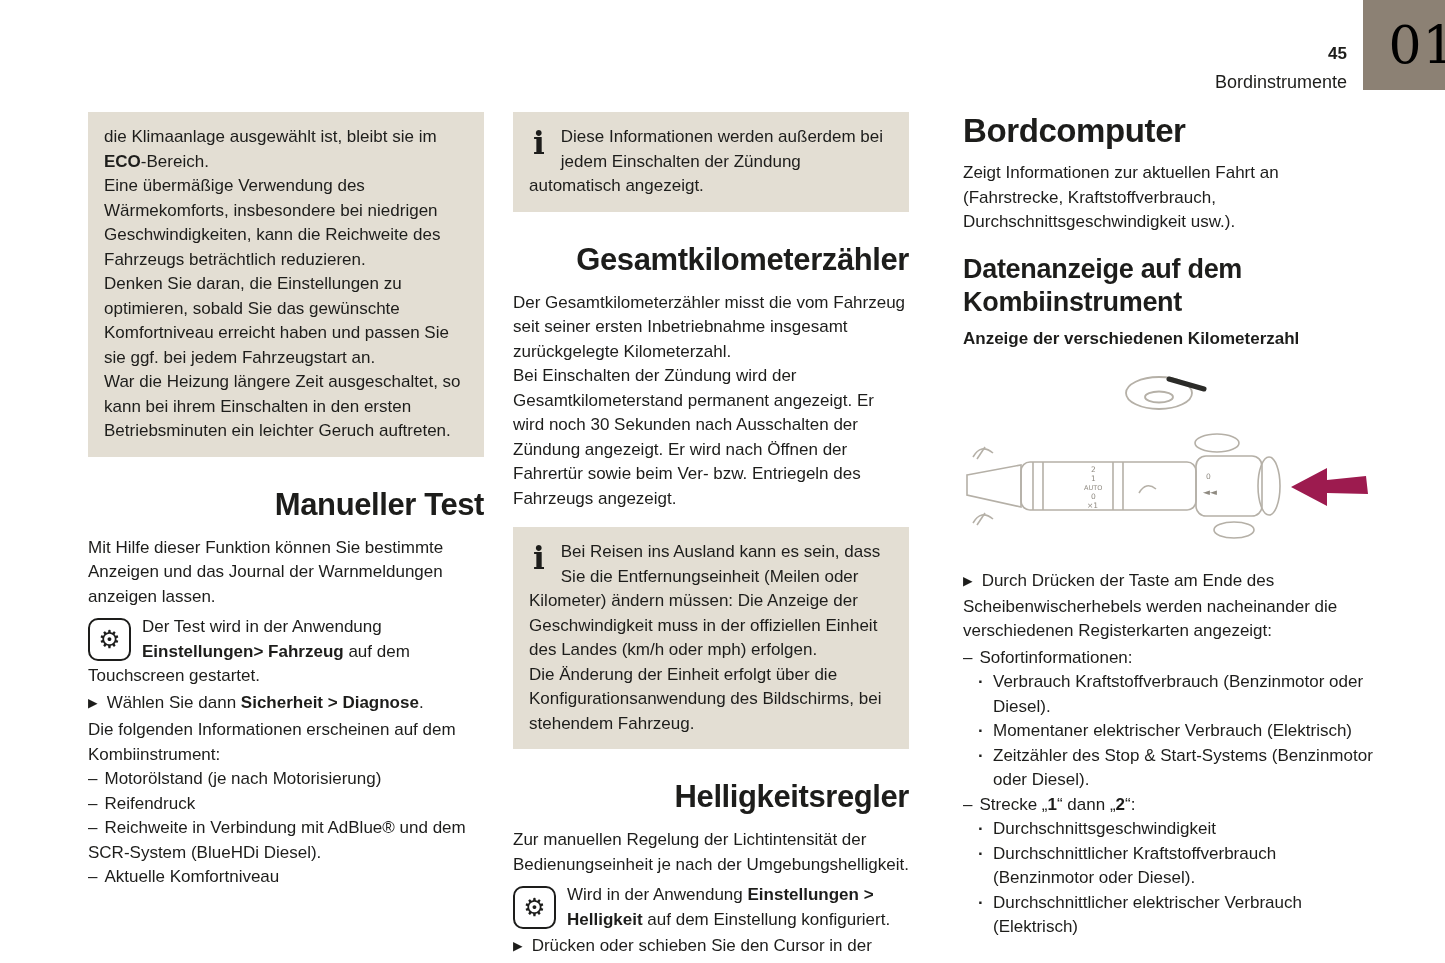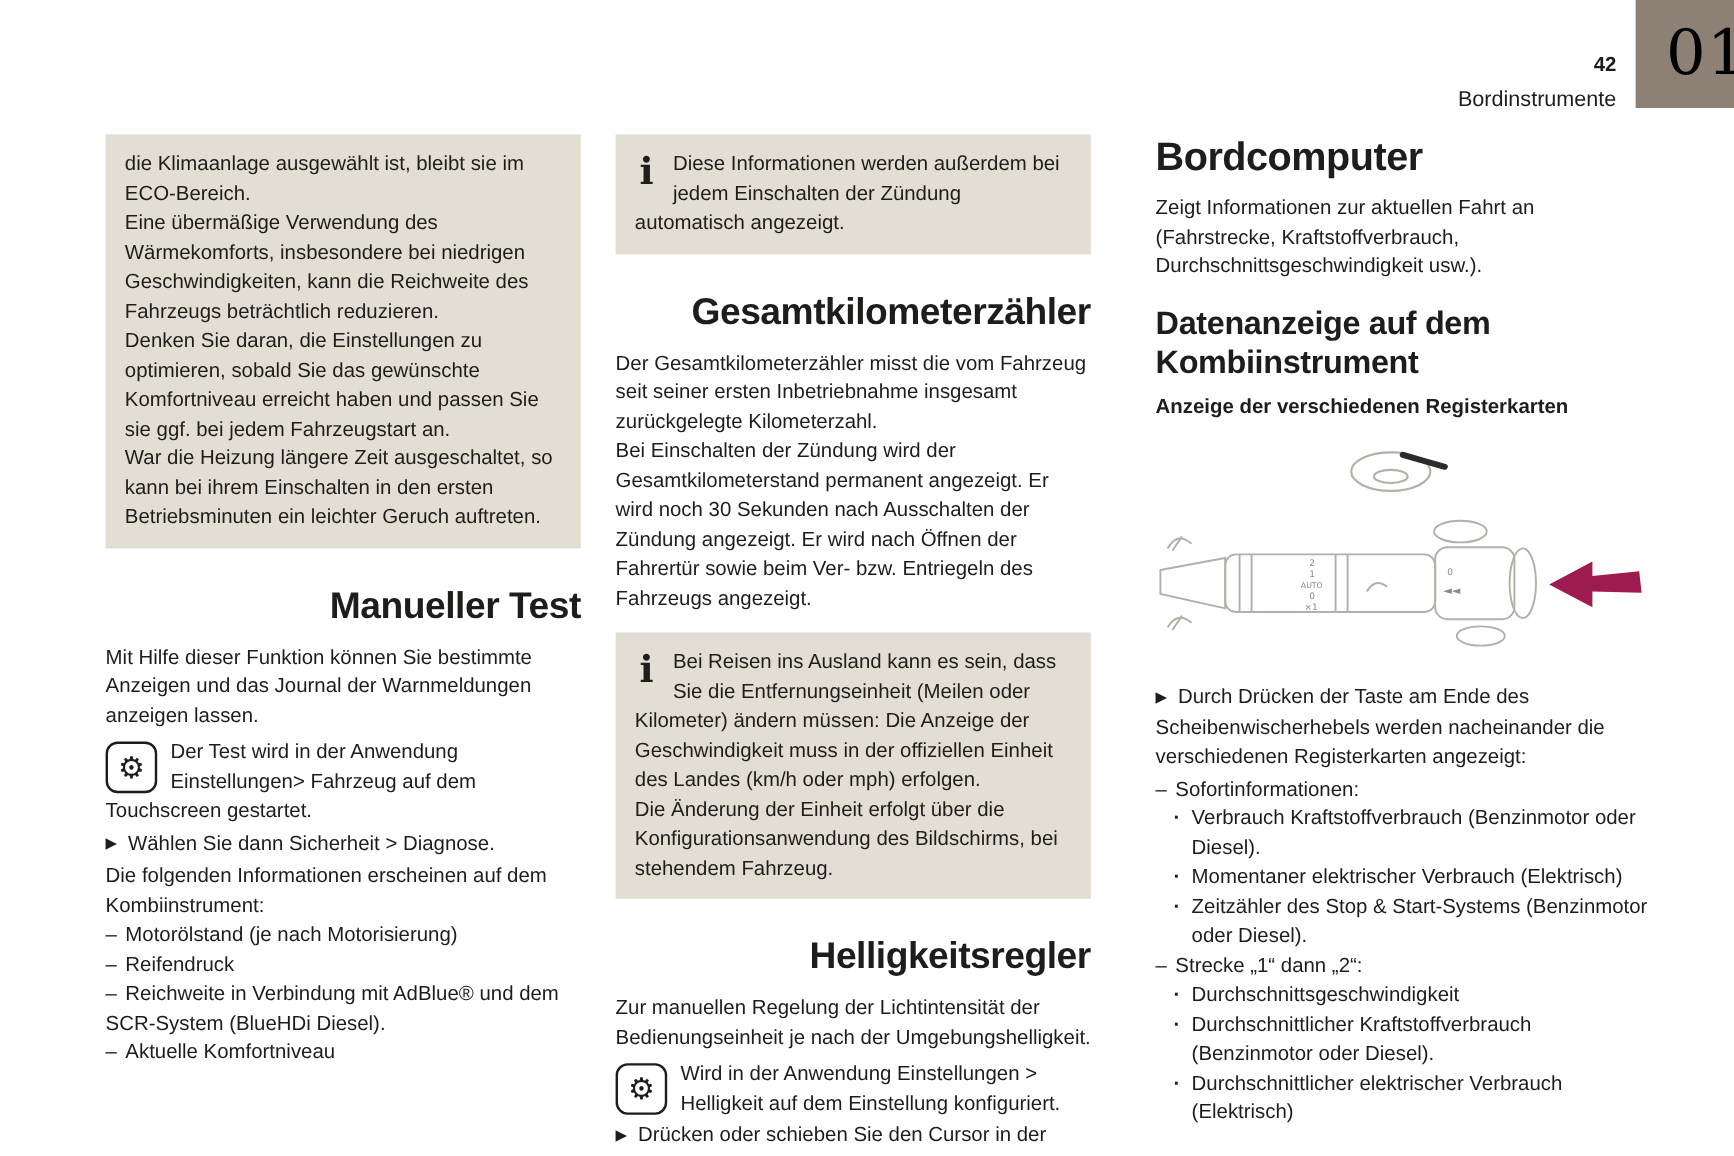--- a/index.html
+++ b/index.html
@@ -43,21 +43,21 @@
     font-size:31px; line-height:30px;
     margin:3px 16px 2px 4px;
   }
 
   .section-heading { font-size:31px; line-height:36px; font-weight:bold; letter-spacing:-0.4px; margin:30px 0 13px;text-align:right; }
   .page-heading    { font-size:33px; line-height:38px; font-weight:bold; letter-spacing:-0.4px; margin:0 0 11px; }
   .sub-heading     { font-size:27px; line-height:33px; font-weight:bold; letter-spacing:-0.3px; margin:18px 0 8px; }
   .bold-label      { font-weight:bold; margin:0 0 4px; }
 
   p.body { margin:0; }
-  .b { font-weight:normal; }
+  .b { font-weight:bold; }
 
   .settings-row { margin:6px 0 2px; }
   .gear-box {
     float:left;
     width:43px; height:43px;
     border:2px solid #1d1d1b; border-radius:10px;
     display:flex; align-items:center; justify-content:center;
     margin:3px 11px 2px 0;
   }
   .gear-glyph { font-family:"DejaVu Sans", sans-serif; font-size:25px; line-height:1; }
@@ -81,21 +81,21 @@
   .stalk-figure { margin:12px 0 6px; }
   .stalk-figure svg { display:block; }
 </style>
 </head>
 <body>
 
 <div class="chapter-tab">
   <span class="chapter-number">01</span>
 </div>
 <div class="header-meta">
-  <div class="page-number">42</div>
+  <div class="page-number">45</div>
   <div class="chapter-title">Bordinstrumente</div>
 </div>
 
 <div class="col col-1">
 
   <div class="note-box">
     <p class="body"><span>die Klimaanlage ausgewählt ist, bleibt sie im </span><span class="b">ECO</span><span>-Bereich.</span></p>
     <p class="body">Eine übermäßige Verwendung des Wärmekomforts, insbesondere bei niedrigen Geschwindigkeiten, kann die Reichweite des Fahrzeugs beträchtlich reduzieren.</p>
     <p class="body">Denken Sie daran, die Einstellungen zu optimieren, sobald Sie das gewünschte Komfortniveau erreicht haben und passen Sie sie ggf. bei jedem Fahrzeugstart an.</p>
     <p class="body">War die Heizung längere Zeit ausgeschaltet, so kann bei ihrem Einschalten in den ersten Betriebsminuten ein leichter Geruch auftreten.</p>
@@ -158,21 +158,21 @@
   </div>
 
 </div>
 
 <div class="col col-3">
 
   <h1 class="page-heading">Bordcomputer</h1>
   <p class="body">Zeigt Informationen zur aktuellen Fahrt an (Fahrstrecke, Kraftstoffverbrauch, Durchschnittsgeschwindigkeit usw.).</p>
 
   <h2 class="sub-heading">Datenanzeige auf dem Kombiinstrument</h2>
-  <div class="bold-label">Anzeige der verschiedenen Registerkarten</div>
+  <div class="bold-label">Anzeige der verschiedenen Kilometerzahl</div>
 
   <div class="stalk-figure">
     <svg viewBox="0 0 410 200" width="410" height="200" xmlns="http://www.w3.org/2000/svg">
 
       <g stroke="#b5b0a7" fill="none" stroke-width="1.8">
         <ellipse cx="196" cy="30" rx="33" ry="16"></ellipse>
         <ellipse cx="196" cy="34" rx="14" ry="5.5"></ellipse>
       </g>
       <line x1="206" y1="16" x2="241" y2="26" stroke="#2b2b28" stroke-width="5" stroke-linecap="round"></line>
 

